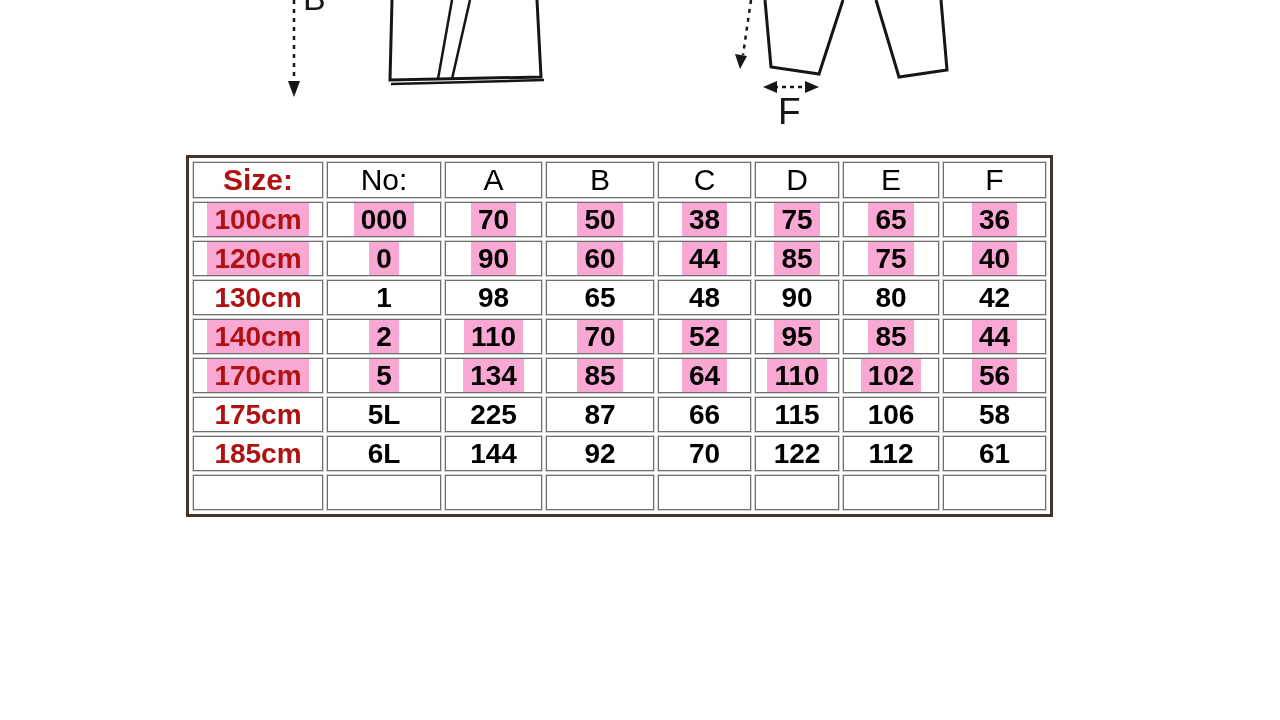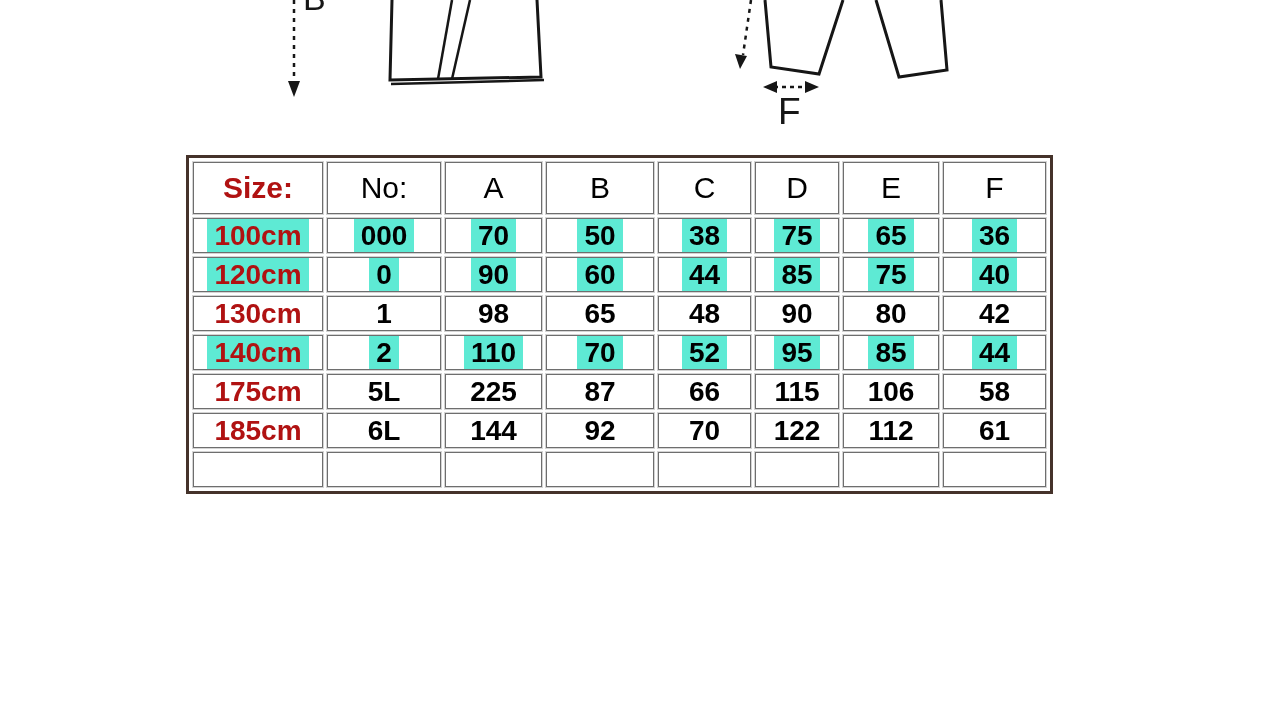--- a/index.html
+++ b/index.html
@@ -33,21 +33,21 @@
     background: #ffffff;
     border: 1px solid #6e6e6e;
     box-shadow: 0 0 0 1px #d4d4d4;
     text-align: center;
     vertical-align: middle;
     padding: 0;
     overflow: hidden;
     white-space: nowrap;
   }
   .size-chart th {
-    height: 52px;
+    height: 36px;
     font-size: 30px;
     font-weight: 400;
     color: #000000;
   }
   .size-chart th.size-col {
     color: #b01212;
     font-weight: 700;
   }
   .size-chart td {
     height: 35px;
@@ -55,21 +55,21 @@
     font-weight: 700;
     color: #000000;
   }
   .size-chart td.size-cell { color: #b01212; }
   .size-chart mark.cell-mark {
     background: transparent;
     color: inherit;
     padding: 2px 7px;
     line-height: 1;
   }
-  .size-chart mark.cell-mark.hl { background: #5eead4; margin-top: 18px; }
+  .size-chart mark.cell-mark.hl { background: #f9a8d4; margin-top: 18px; }
   
   col.w0 { width: 130px; } col.w1 { width: 114px; }
   col.w2 { width: 97px; }  col.w3 { width: 108px; }
   col.w4 { width: 93px; }  col.w5 { width: 84px; }
   col.w6 { width: 96px; }  col.w7 { width: 103px; }
 </style>
 </head>
 <body>
 
 <div class="stage">
@@ -230,20 +230,46 @@
   </td>
           <td>
     <mark class="cell-mark hl">85</mark>
   </td>
           <td>
     <mark class="cell-mark hl">44</mark>
   </td>
         </tr>
         <tr>
           <td class="size-cell">
+    <mark class="cell-mark hl">170cm</mark>
+  </td>
+          <td>
+    <mark class="cell-mark hl">5</mark>
+  </td>
+          <td>
+    <mark class="cell-mark hl">134</mark>
+  </td>
+          <td>
+    <mark class="cell-mark hl">85</mark>
+  </td>
+          <td>
+    <mark class="cell-mark hl">64</mark>
+  </td>
+          <td>
+    <mark class="cell-mark hl">110</mark>
+  </td>
+          <td>
+    <mark class="cell-mark hl">102</mark>
+  </td>
+          <td>
+    <mark class="cell-mark hl">56</mark>
+  </td>
+        </tr>
+        <tr>
+          <td class="size-cell">
     <mark class="cell-mark">175cm</mark>
   </td>
           <td>
     <mark class="cell-mark">5L</mark>
   </td>
           <td>
     <mark class="cell-mark">225</mark>
   </td>
           <td>
     <mark class="cell-mark">87</mark>

